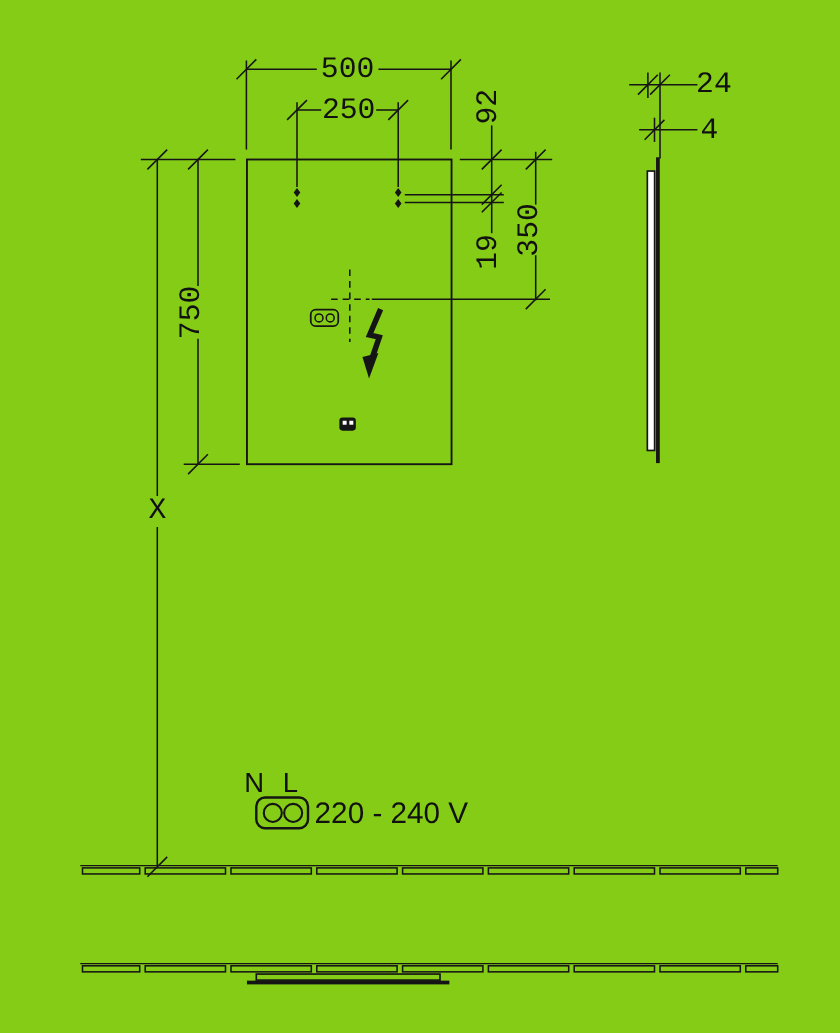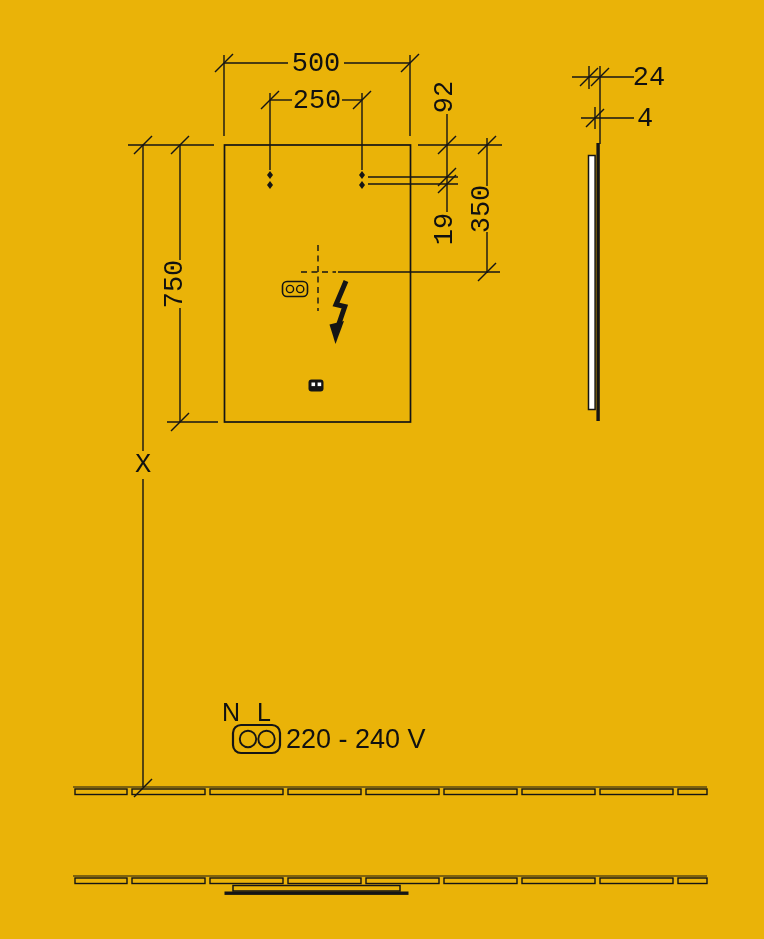--- a/index.html
+++ b/index.html
@@ -1,16 +1,16 @@
 <!DOCTYPE html>
 <html><head>
 <meta charset="utf-8">
 <style>
   html,body{margin:0;padding:0;background:#ffffff;}
-  .canvas{position:relative;width:764px;height:939px;background:#eab308;overflow:hidden;}
+  .canvas{position:relative;width:764px;height:939px;background:#84cc16;overflow:hidden;}
   svg{display:block;}
   .stroke{stroke:#151515;stroke-width:1.4;fill:none;stroke-linecap:butt;}
   .dimtxt{font-family:"Liberation Mono","DejaVu Sans Mono",monospace;font-size:27px;fill:#111;
           text-anchor:middle;dominant-baseline:central;letter-spacing:0px;}
   .lbltxt{font-family:"Liberation Sans","DejaVu Sans",sans-serif;font-size:25px;fill:#111;
           text-anchor:middle;dominant-baseline:central;}
   .volttxt{font-family:"Liberation Sans","DejaVu Sans",sans-serif;font-size:27px;fill:#111;
            text-anchor:start;dominant-baseline:central;}
 </style>
 </head>

